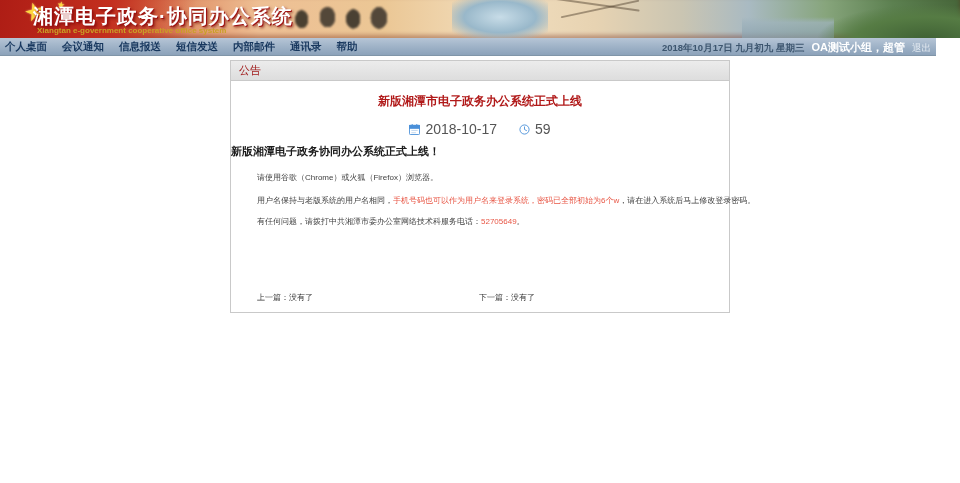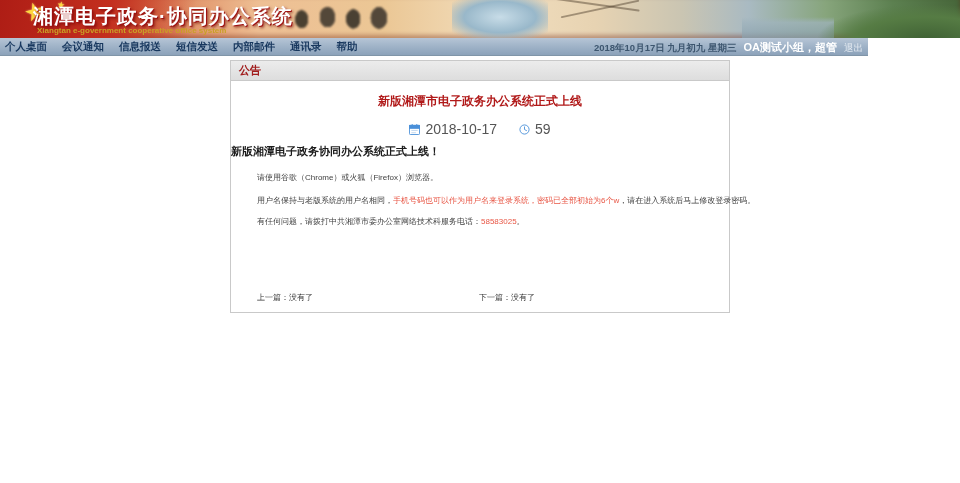--- a/index.html
+++ b/index.html
@@ -34,36 +34,36 @@
   .hills{position:absolute;right:-10px;top:0;width:170px;height:38px;
     background:radial-gradient(ellipse 130px 42px at 75% 105%, #3f6134 0%, #567c44 55%, rgba(86,124,68,0) 85%);}
   .banner-title{position:absolute;left:33px;top:3px;font-size:20px;font-weight:bold;color:#ffffff;
     letter-spacing:1px;white-space:nowrap;
     text-shadow:1px 1px 0 #9e1212, 2px 2px 3px rgba(110,0,0,.75);}
   .banner-sub{position:absolute;left:33px;top:26px;width:196px;display:flex;align-items:center;gap:4px;
     color:#c8a125;font-size:8px;font-weight:bold;white-space:nowrap;}
   .banner-sub .line{flex:1;height:1px;background:linear-gradient(90deg,#f2c3b2,#ffe9dc);}
 
   
-  .nav{position:absolute;left:0;top:38px;width:868px;height:17px;
+  .nav{position:absolute;left:0;top:38px;width:936px;height:17px;
     background:linear-gradient(180deg,#b6c5d6 0%,#9db1c6 55%,#8ca2ba 100%);
     border-bottom:1px solid #8095a8;}
   .nav-items{position:absolute;left:5px;top:0;height:17px;display:flex;align-items:center;}
   .nav-item{font-size:10.5px;font-weight:bold;color:#17375e;margin-right:15px;white-space:nowrap;cursor:pointer;}
   .nav-right{position:absolute;right:5px;top:0;height:17px;display:flex;align-items:flex-end;gap:7px;}
   .nav-date{color:#3d566f;font-size:9.5px;font-weight:bold;white-space:nowrap;}
   .nav-user{color:#ffffff;font-size:11px;font-weight:bold;white-space:nowrap;}
   .nav-logout{color:#e7edf3;font-size:9.5px;cursor:pointer;white-space:nowrap;}
 
   
   .panel{position:absolute;left:230px;top:60px;width:500px;height:253px;box-sizing:border-box;
     border:1px solid #c9c9c9;background:#fff;}
   .panel-header{height:19px;line-height:19px;padding-left:8px;
     background:linear-gradient(180deg,#ececec,#dddddd);
-    border-bottom:1px solid #c9c9c9;color:#a11d1d;font-weight:bold;font-size:11px;}
+    border-bottom:1px solid #c9c9c9;color:#a11d1d;font-weight:normal;font-size:11px;}
   .panel-body{position:relative;height:232px;}
   .article-title{position:absolute;top:12px;left:0;width:100%;text-align:center;
     color:#b11a1a;font-size:12px;font-weight:bold;}
   .meta{position:absolute;top:40px;left:0;width:100%;display:flex;justify-content:center;
     align-items:center;gap:5px;font-size:14px;color:#555;}
   .meta .spacer{width:12px;}
   .meta svg{display:block;}
   .article-subtitle{position:absolute;top:63px;left:0;width:100%;
     font-size:11px;font-weight:bold;color:#1c1c1c;}
   .para{position:absolute;left:26px;right:16px;margin:0;font-size:8px;color:#3f3f3f;white-space:nowrap;}
@@ -143,21 +143,21 @@
         </span>
         <span>59</span>
       </div>
 
       <div class="article-subtitle">新版湘潭电子政务协同办公系统正式上线！</div>
 
       <p class="para p1">请使用谷歌（Chrome）或火狐（Firefox）浏览器。</p>
 
       <p class="para p2"><span>用户名保持与老版系统的用户名相同，</span><span class="red">手机号码也可以作为用户名来登录系统，密码已全部初始为6个w</span><span>，请在进入系统后马上修改登录密码。</span></p>
 
-      <p class="para p3"><span>有任何问题，请拨打中共湘潭市委办公室网络技术科服务电话：</span><span class="red">58583025</span><span>。</span></p>
+      <p class="para p3"><span>有任何问题，请拨打中共湘潭市委办公室网络技术科服务电话：</span><span class="red">52705649</span><span>。</span></p>
 
       <div class="pager pager-prev"><span>上一篇：</span><span>没有了</span></div>
       <div class="pager pager-next"><span>下一篇：</span><span>没有了</span></div>
 
     </div>
   </div>
 
 </div>
 
 </body></html>

